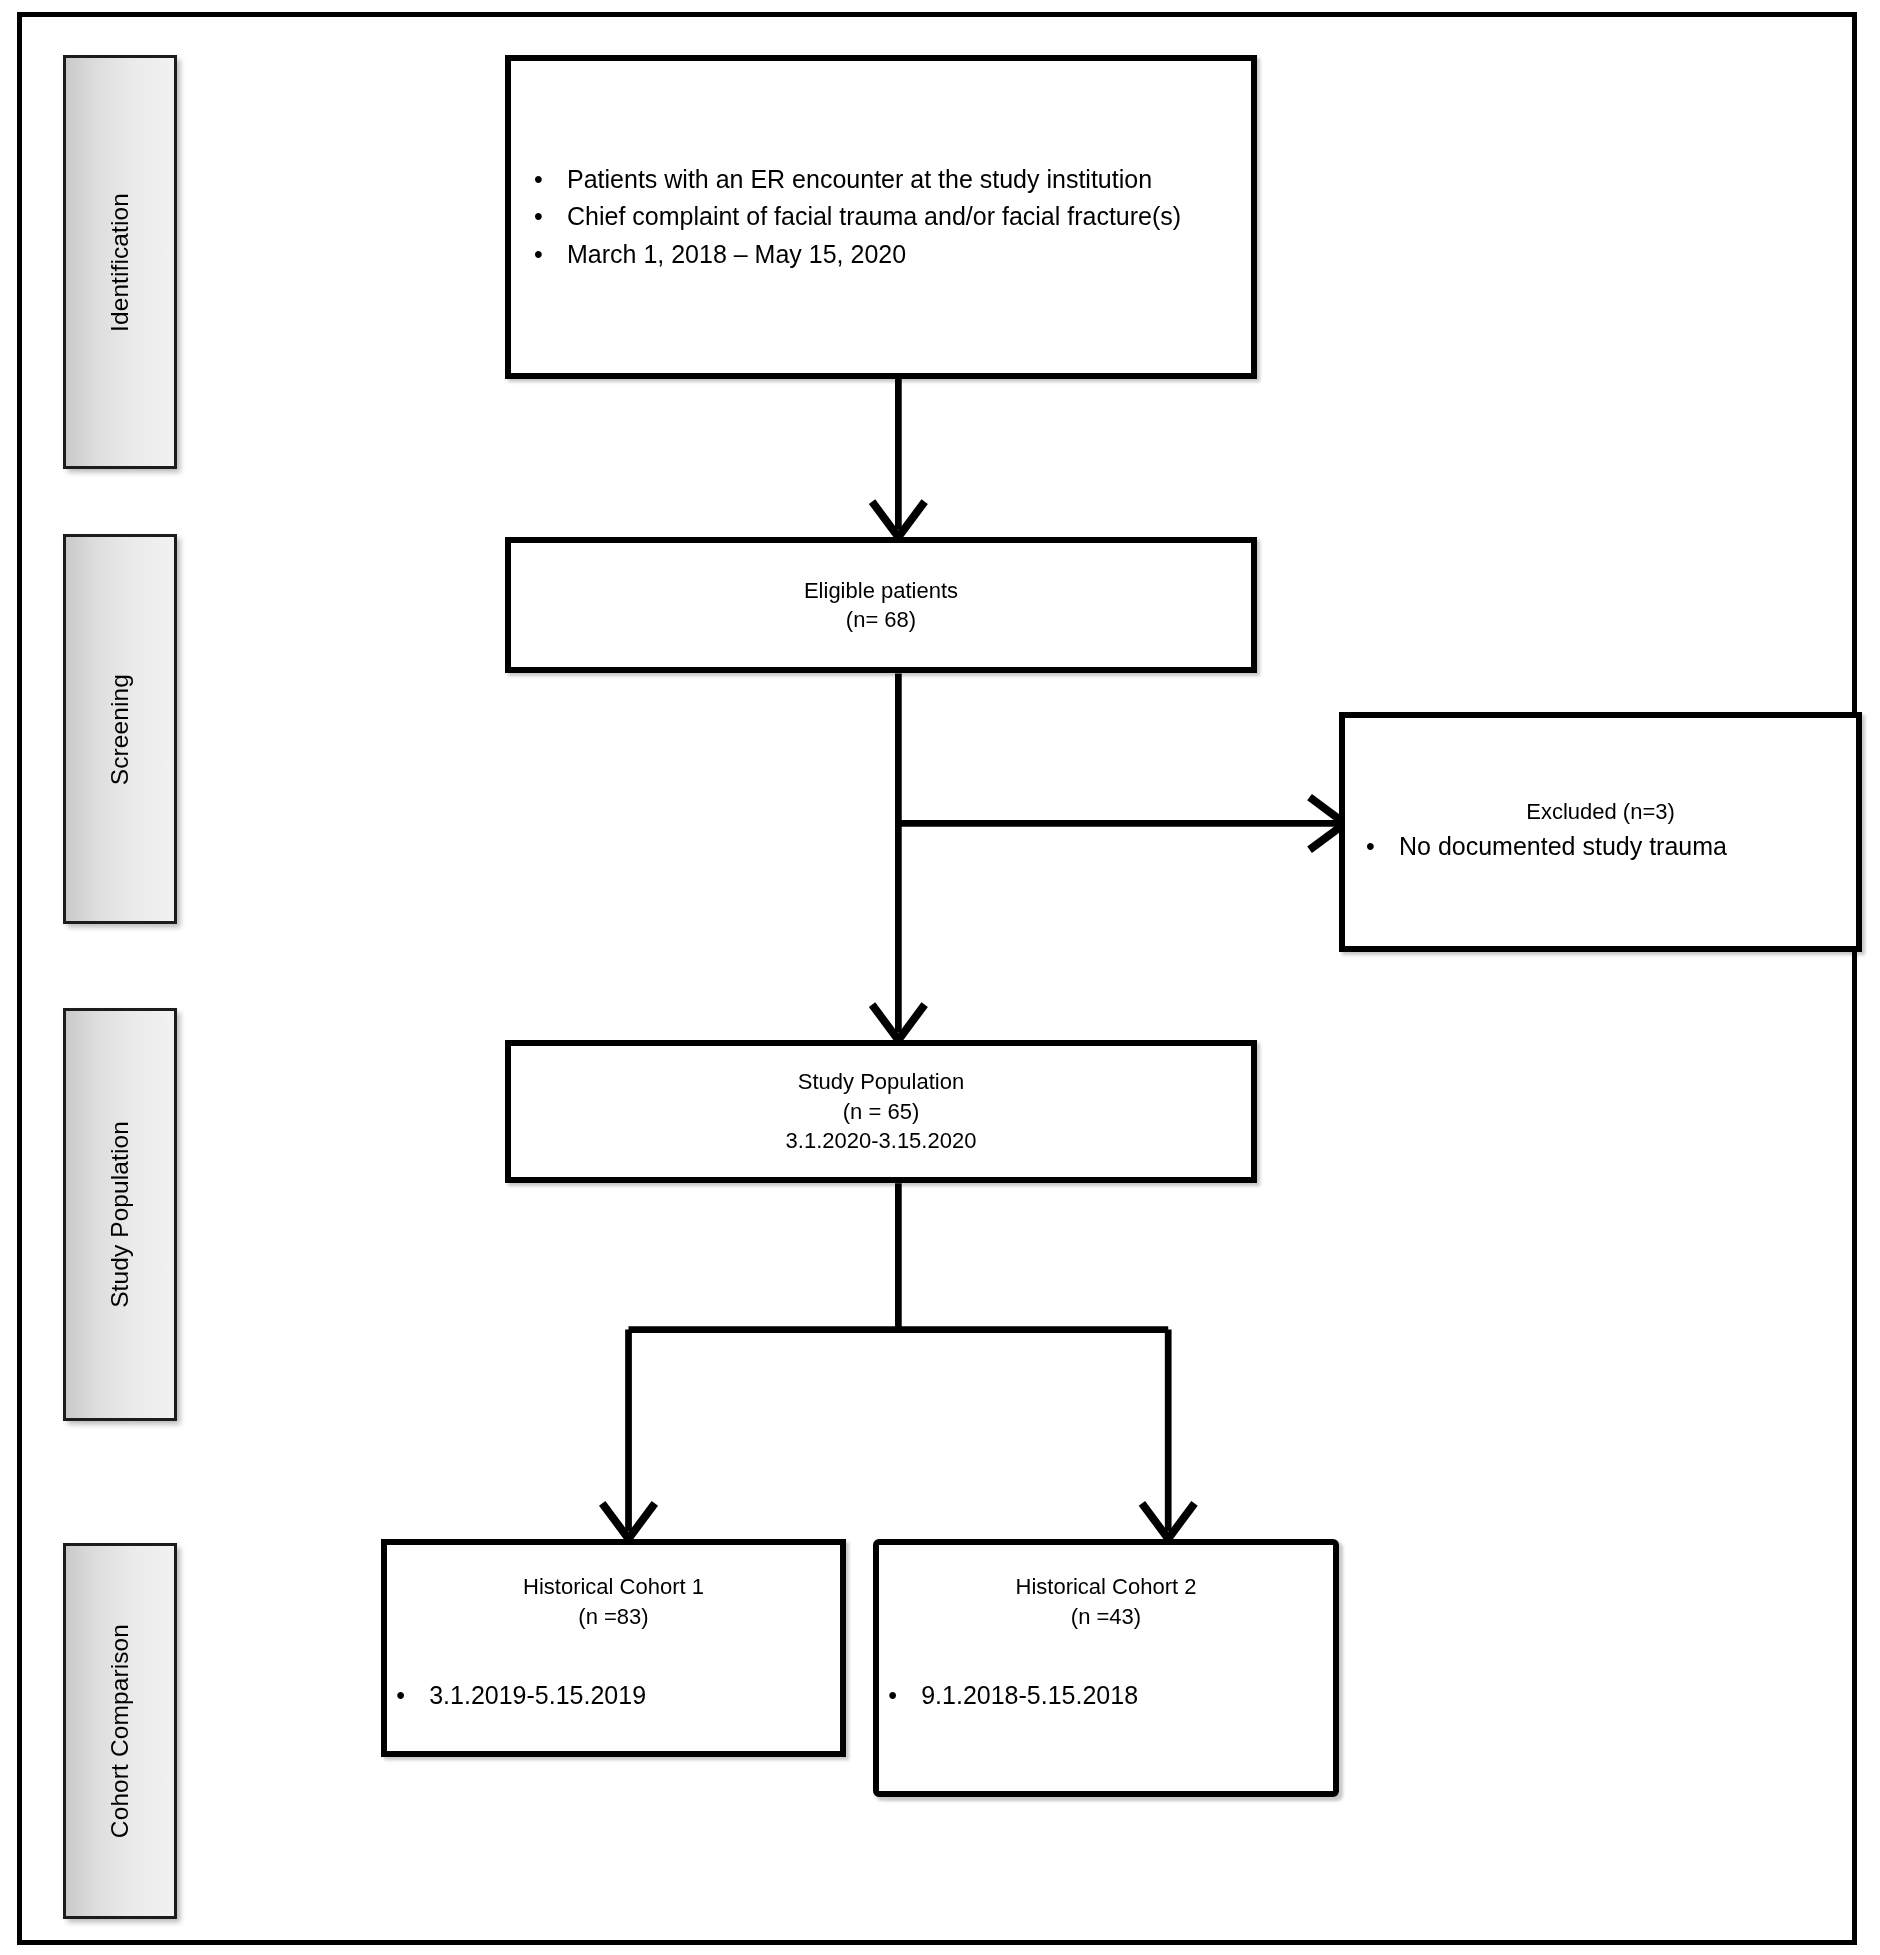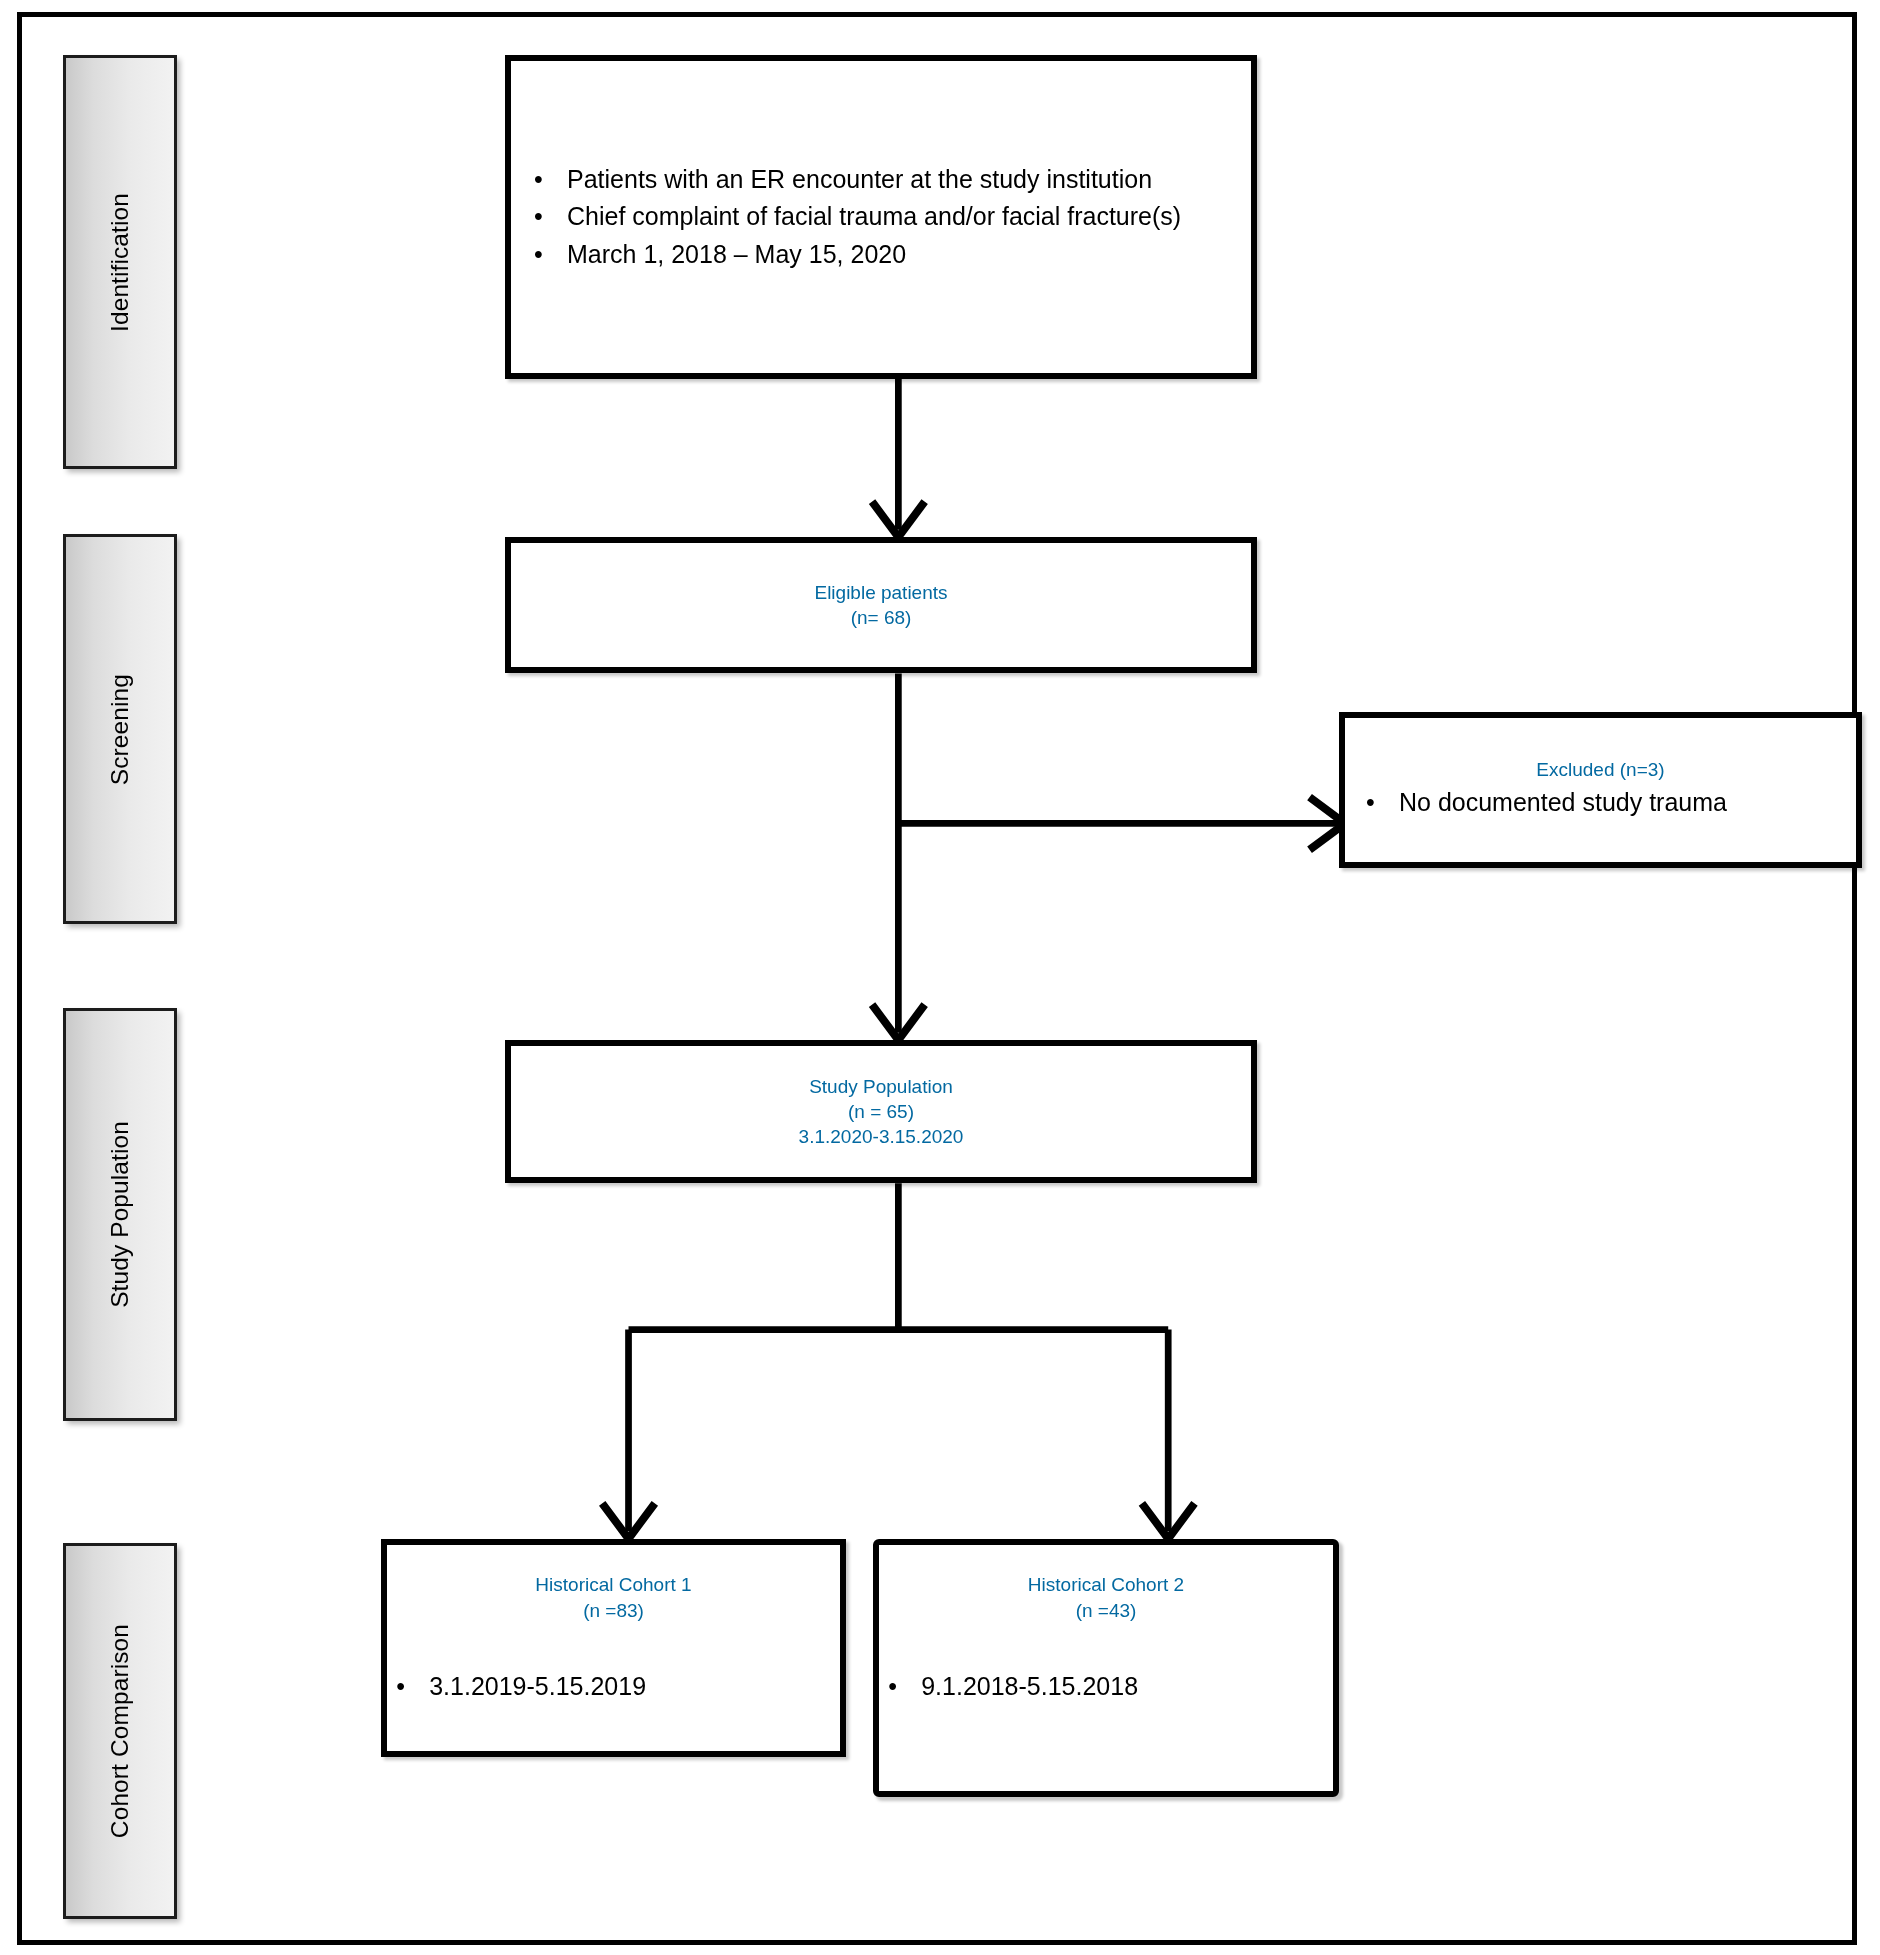--- a/index.html
+++ b/index.html
@@ -64,23 +64,23 @@
     width: 100%;
     height: 100%;
     display: flex;
     flex-direction: column;
     justify-content: center;
   }
   .box-inner.center { align-items: center; }
 
   .line-center {
     text-align: center;
-    font-size: 19px;
+    font-size: 22px;
     line-height: 1.34;
-    color: #0369a1;
+    color: #000000;
   }
 
   
   .bullets {
     padding: 0 0 0 23px;
   }
   .bullet-row {
     display: flex;
     align-items: flex-start;
     font-size: 25px;
@@ -172,21 +172,21 @@
       </div>
     </div>
 
     <div class="flow-box" style="left:483px; top:520px; width:752px; height:136px;">
       <div class="box-inner center">
         <div class="line-center">Eligible patients</div>
         <div class="line-center">(n= 68)</div>
       </div>
     </div>
 
-    <div class="flow-box" style="left:1317px; top:695px; width:523px; height:156px;">
+    <div class="flow-box" style="left:1317px; top:695px; width:523px; height:240px;">
       <div class="box-inner">
         <div class="line-center">Excluded (n=3)</div>
         <div class="bullets" style="padding-left:21px;">
           <div class="bullet-row">
             <span class="bullet-dot">•</span>
             <span class="bullet-text">No documented study trauma</span>
           </div>
         </div>
       </div>
     </div>

